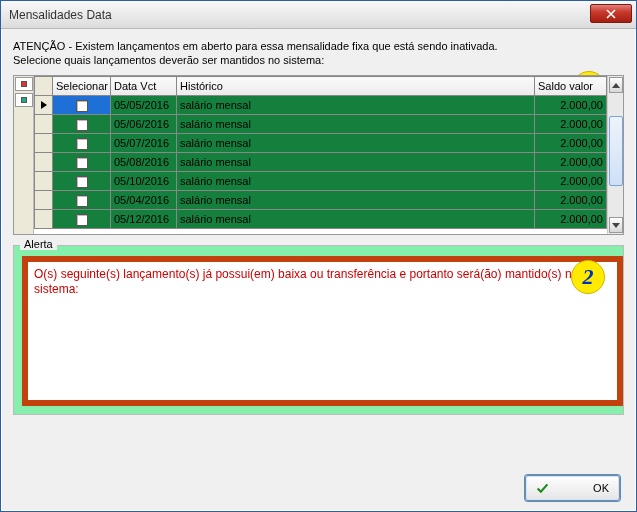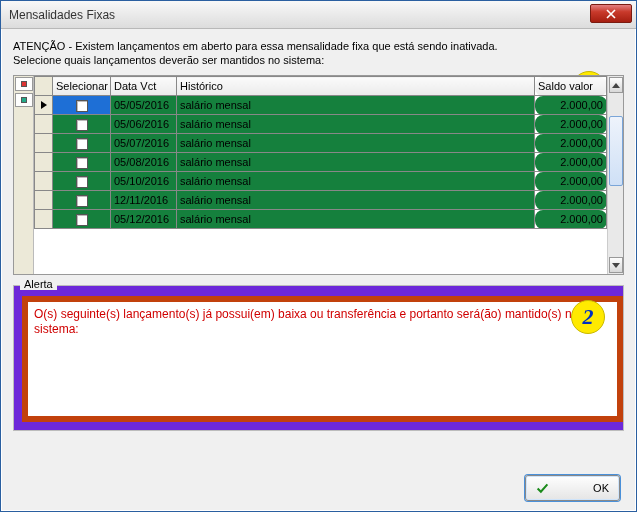--- a/index.html
+++ b/index.html
@@ -55,21 +55,21 @@
   .instructions {
     color: #000;
     font-size: 11px;
     line-height: 14px;
   }
   .grid-wrap {
     display: flex;
     margin-top: 8px;
     border: 1px solid #999;
     background: #fff;
-    height: 200px;
+    height: 160px;
     position: relative;
   }
   .rowbuttons {
     width: 20px;
     display: flex;
     flex-direction: column;
     background: #ece9d8;
     border-right: 1px solid #bbb;
   }
   .rowbtn {
@@ -103,21 +103,21 @@
   }
   th {
     background: linear-gradient(to bottom,#fbfbfb,#eaeaea);
     text-align: left;
     font-weight: normal;
   }
   .col-rowhead { width: 18px; background:#ece9d8 !important; text-align:center; padding:0;}
   .col-sel { width: 58px; }
   .col-date { width: 66px; }
   .col-hist { }
-  .col-val { width: 72px; text-align: right; border-radius: 8px; }
+  .col-val { width: 72px; text-align: right; }
   th.col-val { text-align:left;}
   .rowmarker {
     display:inline-block;
     width:0; height:0;
     border-top:4px solid transparent;
     border-bottom:4px solid transparent;
     border-left:6px solid #000;
   }
   .selcell { text-align: center; padding:0;}
   .selcell.selected { background:#1e6fd6; }
@@ -154,22 +154,22 @@
     border-radius:2px;
   }
   .vscroll .arrow.bot { position:absolute; bottom:1px; left:0; right:0; margin:auto;}
   .tri-up { width:0;height:0;border-left:4px solid transparent;border-right:4px solid transparent;border-bottom:5px solid #444;}
   .tri-down{ width:0;height:0;border-left:4px solid transparent;border-right:4px solid transparent;border-top:5px solid #444;}
   .alerta-frame {
     margin-top: 10px;
     position: relative;
     border: 1px solid #bcbcbc;
     padding: 10px 0 8px 8px;
-    background: #6d28d9;
-    height: 146px;
+    background: #86efac;
+    height: 170px;
   }
   .alerta-frame .legend {
     position: absolute;
     top: -8px;
     left: 6px;
     background: #f0f0f0;
     padding: 0 4px;
     font-size: 11px;
     color:#000;
   }
@@ -218,21 +218,21 @@
     font: italic bold 22px/1 "Times New Roman", serif;
     color:#0030c0;
   }
 </style>
 </head>
 <body>
 
 <div class="window">
 
   <div class="titlebar">
-    <span>Mensalidades Fixas</span>
+    <span>Mensalidades Data</span>
     <div class="close-btn">
       <svg viewBox="0 0 10 10">
         <path d="M1 1 L9 9 M9 1 L1 9" stroke="#fff" stroke-width="1.6"></path>
       </svg>
     </div>
   </div>
 
   <div class="content">
     <div class="instructions">
       <span>ATENÇÃO - Existem lançamentos em aberto para essa mensalidade fixa que está sendo inativada.</span><br>
@@ -300,21 +300,21 @@
               <tr>
                 <td class="col-rowhead"></td>
                 <td class="selcell"><span class="chkbox"></span></td>
                 <td>05/10/2016</td>
                 <td>salário mensal</td>
                 <td class="col-val">2.000,00</td>
               </tr>
               <tr>
                 <td class="col-rowhead"></td>
                 <td class="selcell"><span class="chkbox"></span></td>
-                <td>12/11/2016</td>
+                <td>05/04/2016</td>
                 <td>salário mensal</td>
                 <td class="col-val">2.000,00</td>
               </tr>
               <tr>
                 <td class="col-rowhead"></td>
                 <td class="selcell"><span class="chkbox"></span></td>
                 <td>05/12/2016</td>
                 <td>salário mensal</td>
                 <td class="col-val">2.000,00</td>
               </tr>

